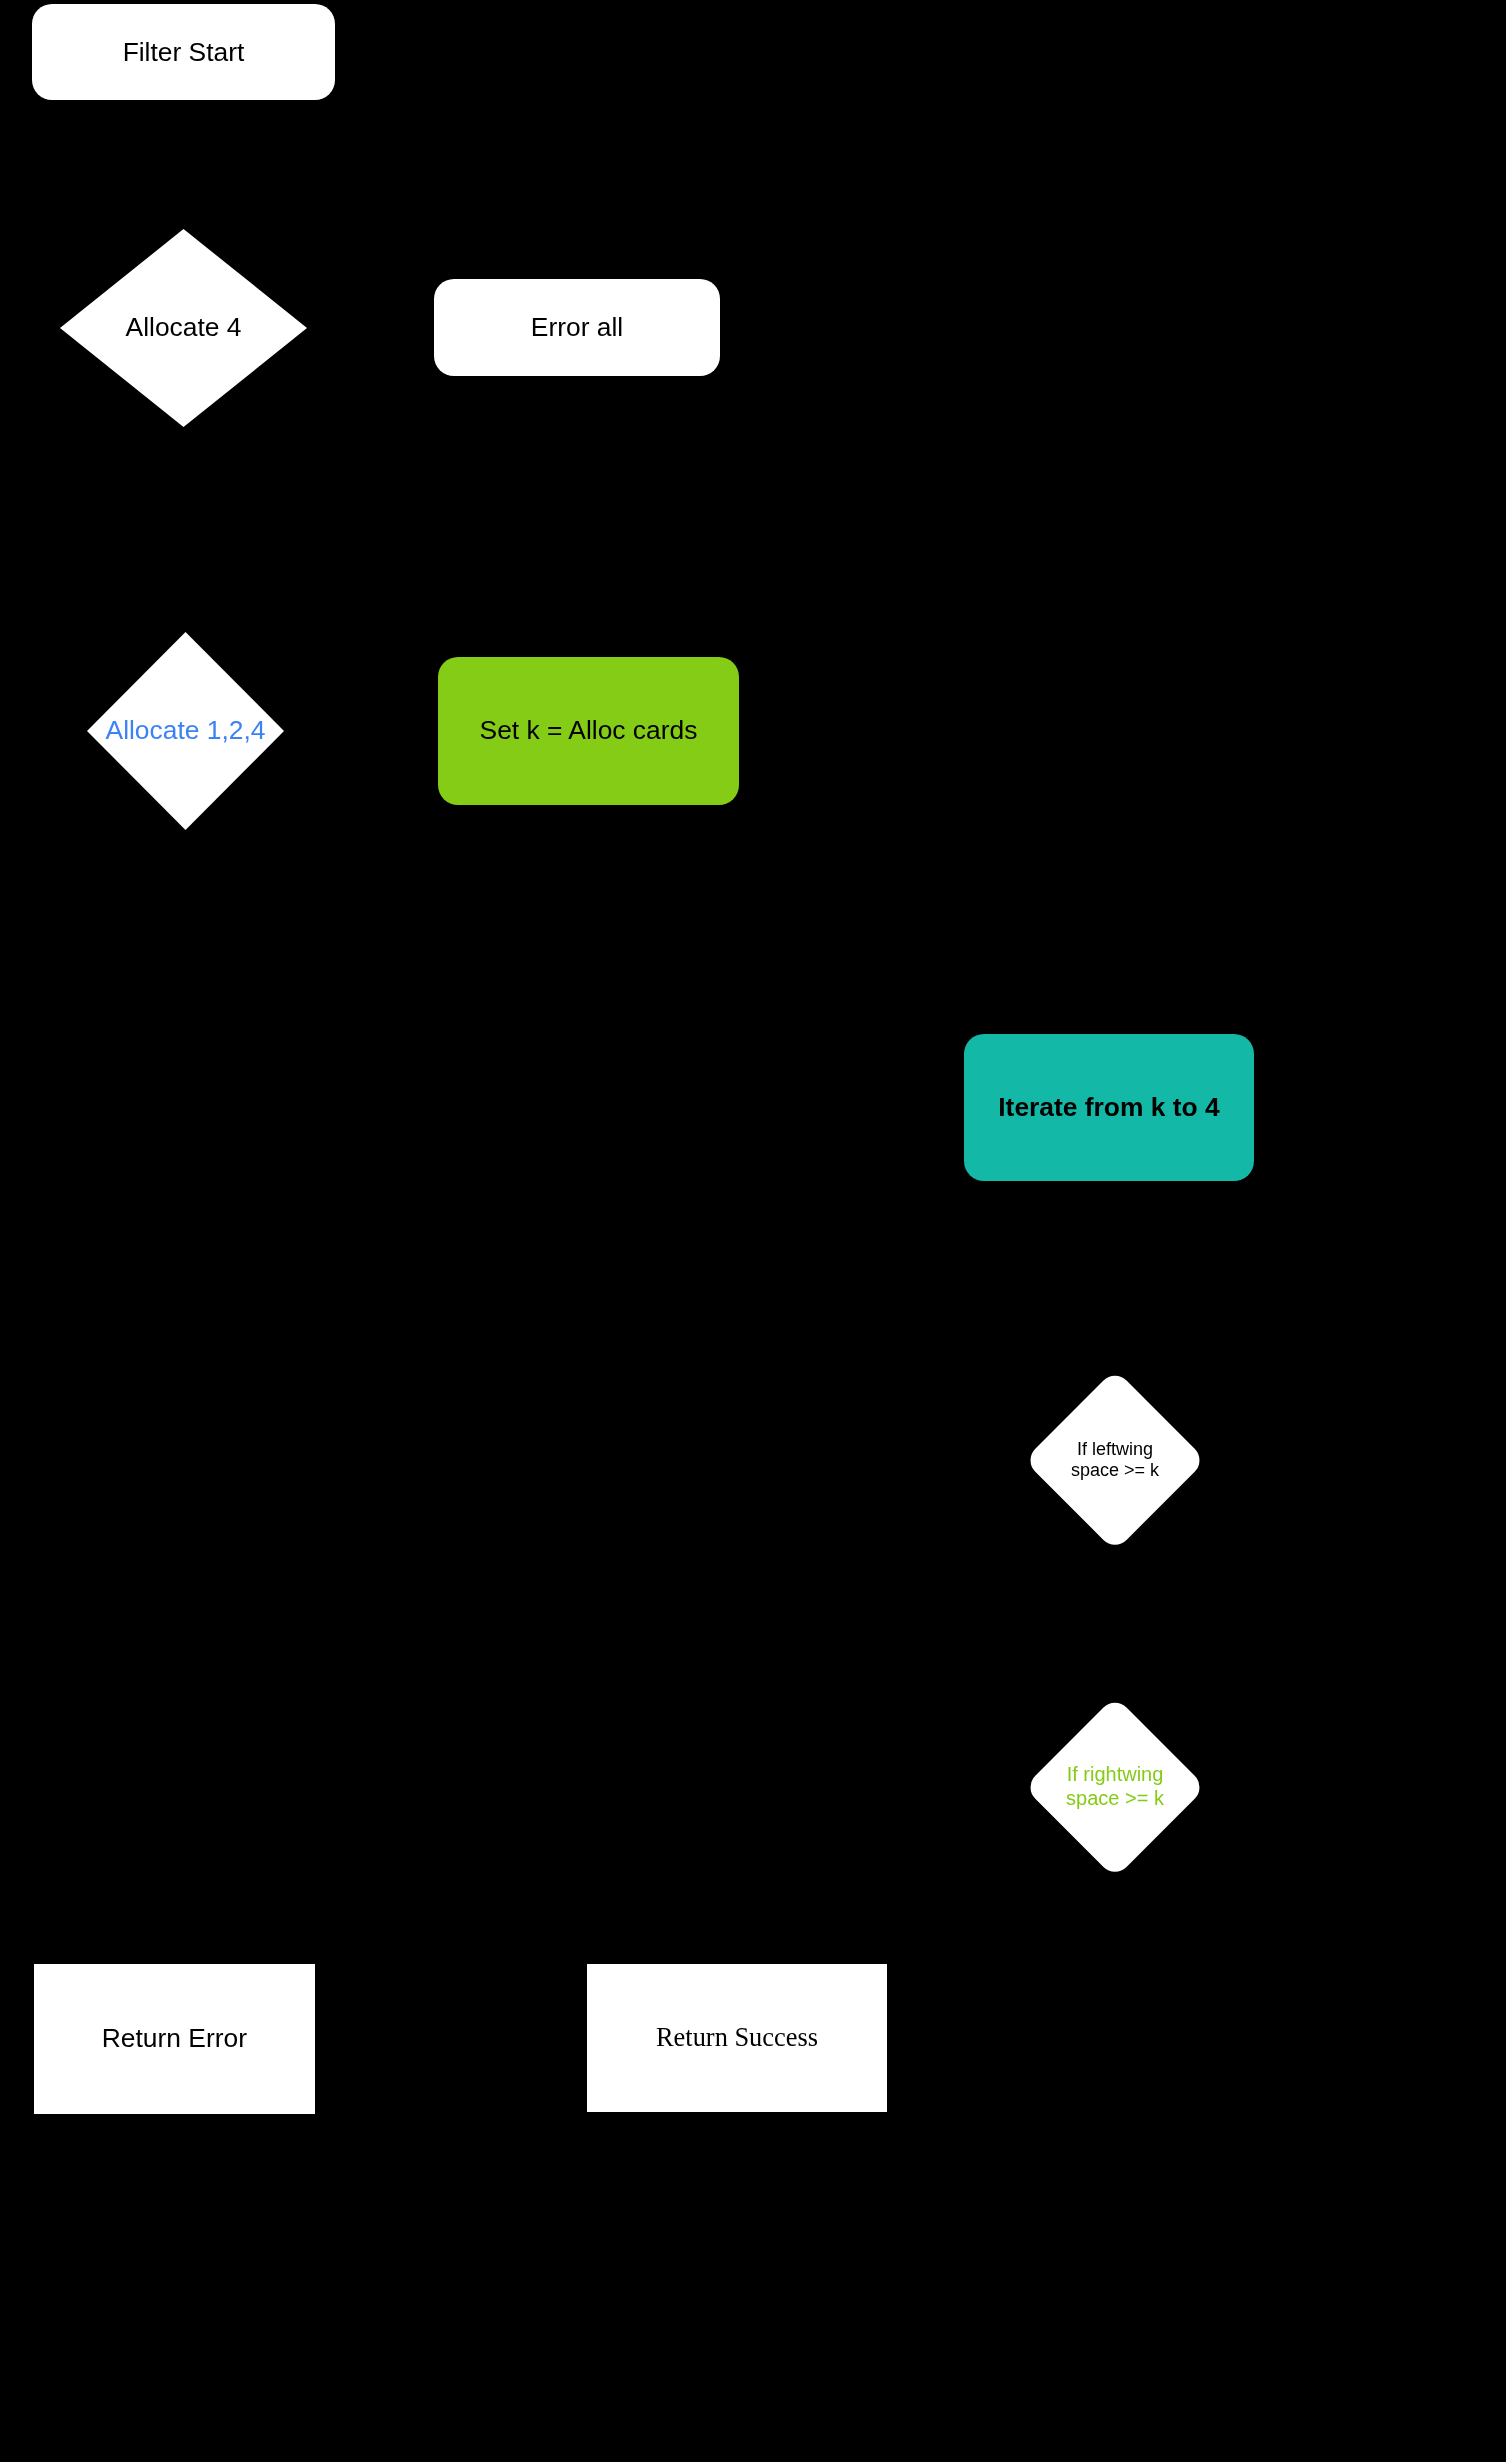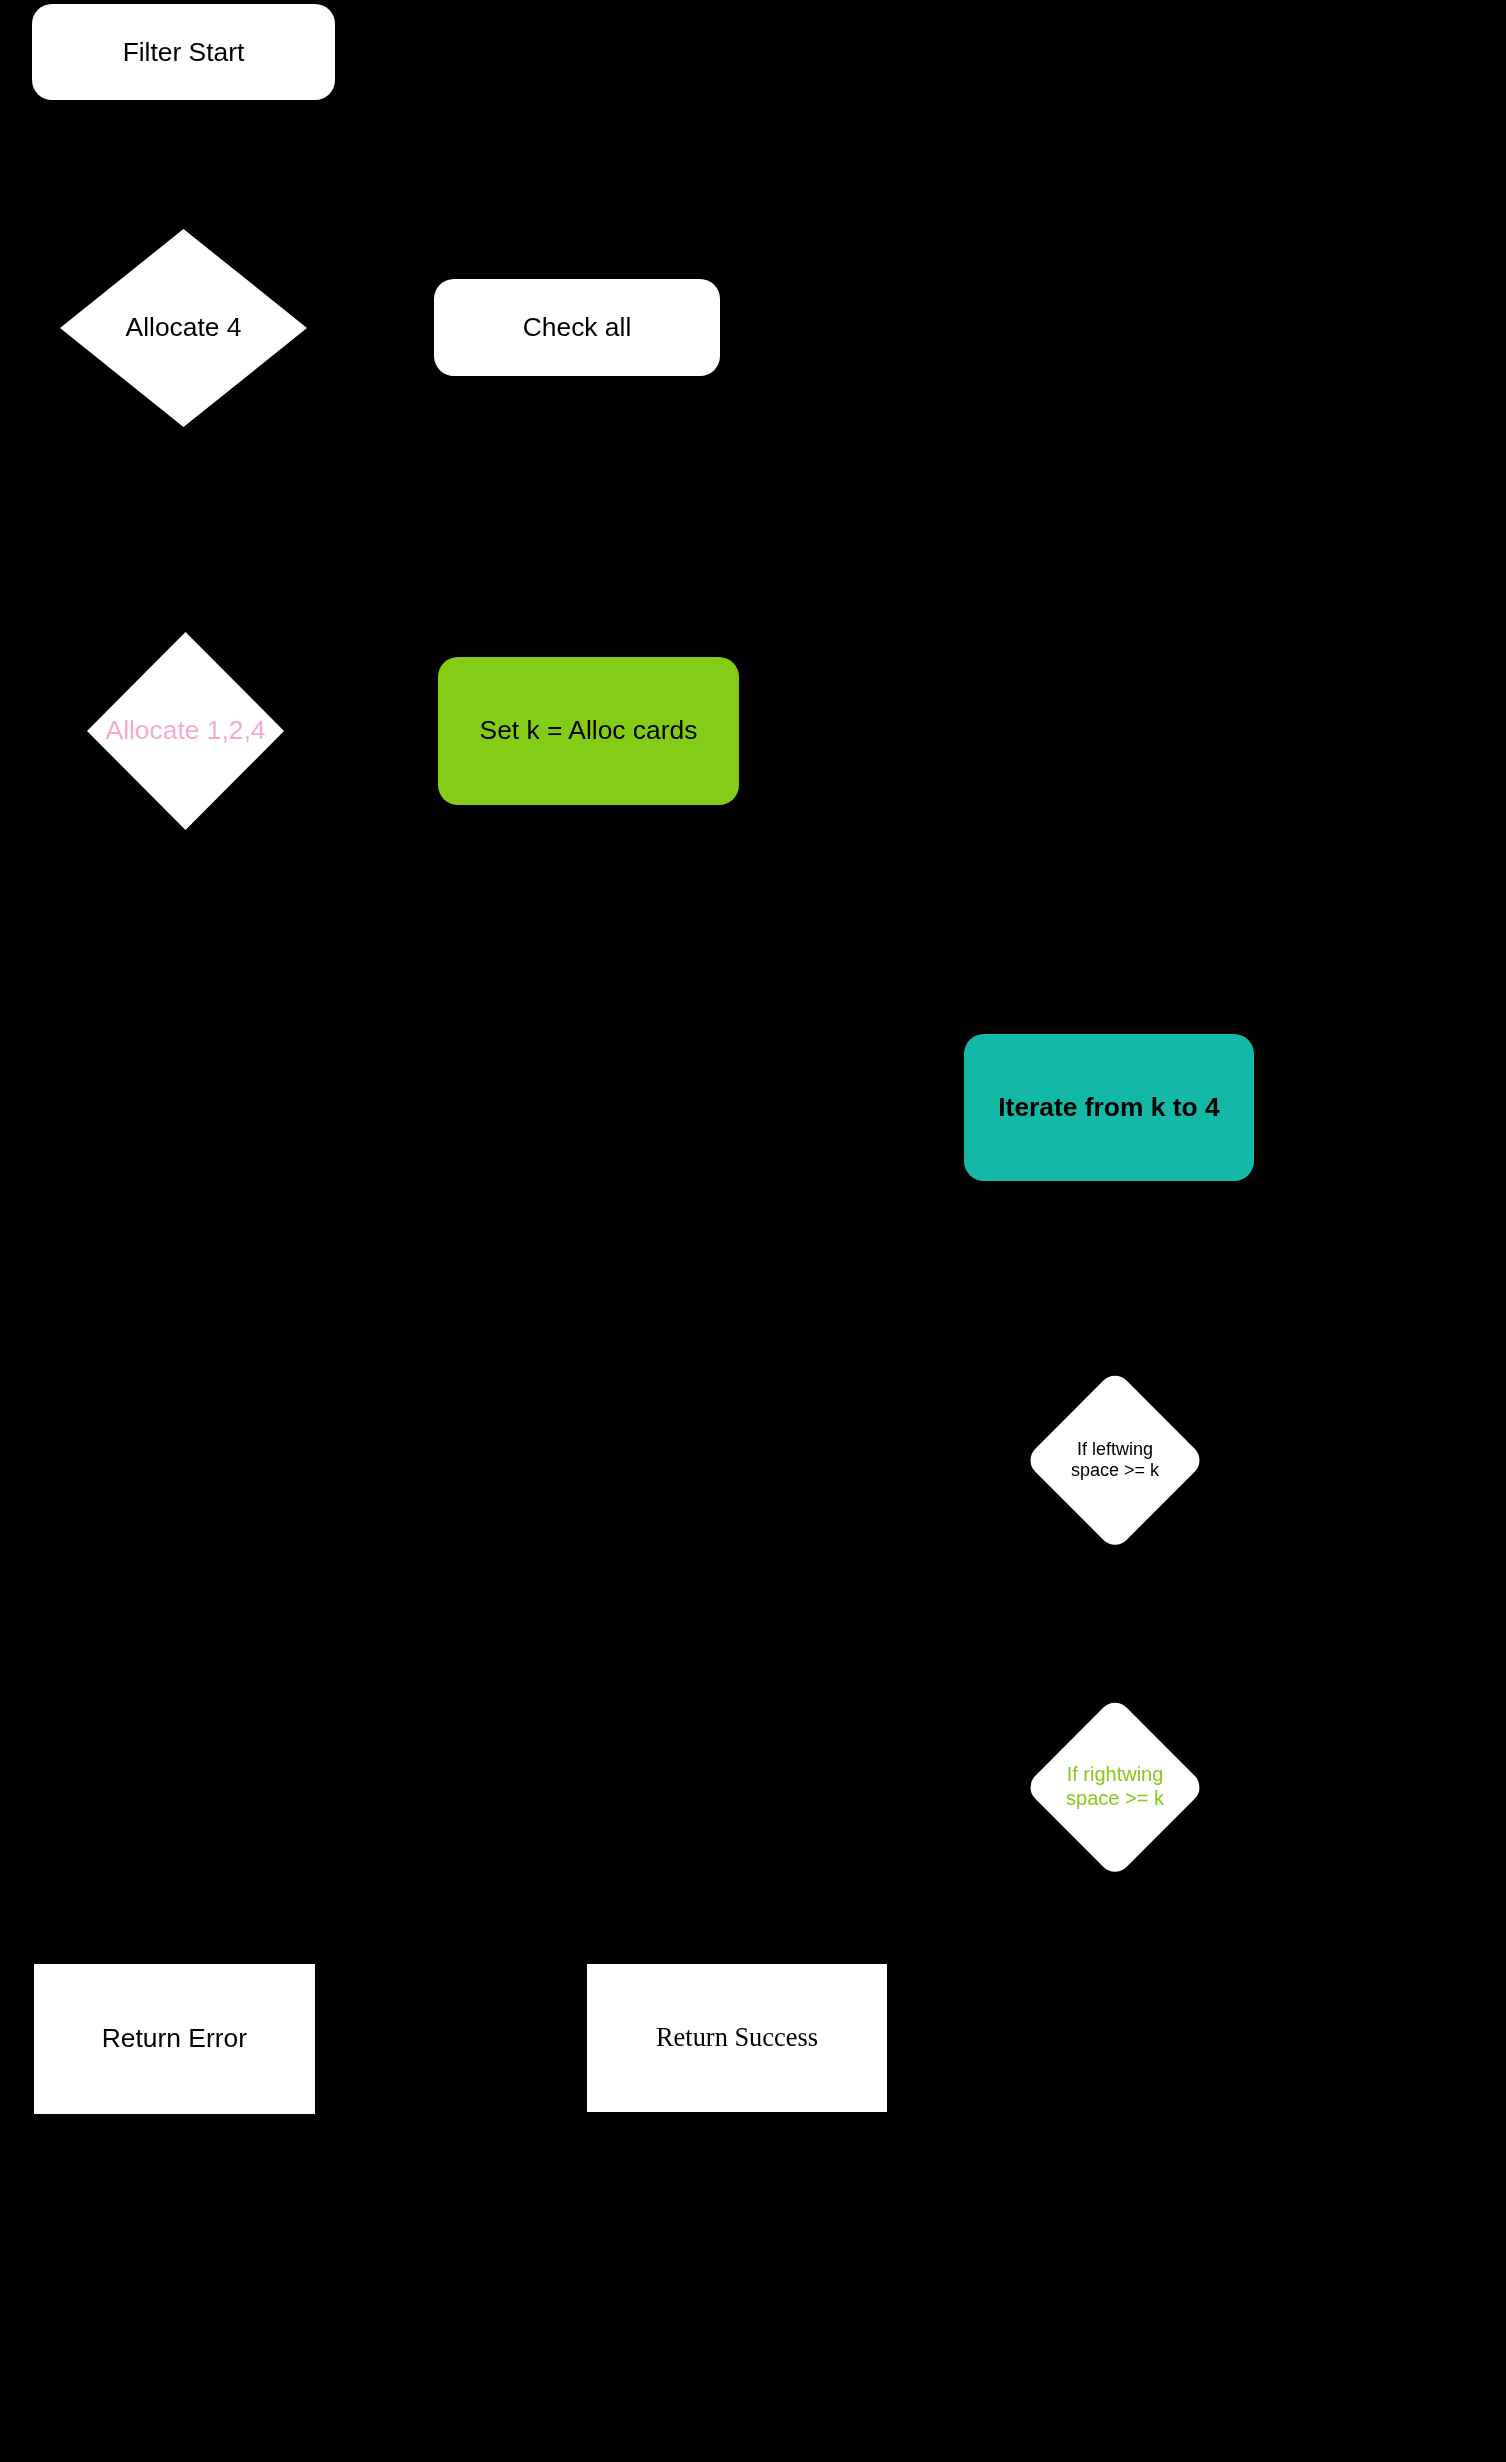--- a/index.html
+++ b/index.html
@@ -68,22 +68,22 @@
     z-index: 2;
     pointer-events: none;
   }
 </style>
 </head>
 <body>
 
 <div id="canvas" style="width: 1507px; height: 2462px; background: rgb(0, 0, 0); margin-left: 32px;">
     <div class="node shape-rounded-rect" style="left: 0px; top: 4.4px; width: 303px; height: 96px; background: rgb(255, 255, 255);"><span class="node-label" style="font-size: 26.4px; color: rgb(0, 0, 0);">Filter Start</span></div>
     <div class="node shape-diamond" style="left: 28px; top: 229px; width: 247px; height: 198px;"><div class="diamond-fill" style="background: rgb(255, 255, 255);"></div><span class="node-label" style="font-size: 26.4px; color: rgb(0, 0, 0);">Allocate 4</span></div>
-    <div class="node shape-rounded-rect" style="left: 402px; top: 279px; width: 286px; height: 97px; background: rgb(255, 255, 255);"><span class="node-label" style="font-size: 26.4px; color: rgb(0, 0, 0);">Check all</span></div>
-    <div class="node shape-diamond" style="left: 55px; top: 632px; width: 197px; height: 198px;"><div class="diamond-fill" style="background: rgb(255, 255, 255);"></div><span class="node-label" style="font-size: 26.4px; color: #f9a8d4;">Allocate 1,2,4</span></div>
+    <div class="node shape-rounded-rect" style="left: 402px; top: 279px; width: 286px; height: 97px; background: rgb(255, 255, 255);"><span class="node-label" style="font-size: 26.4px; color: rgb(0, 0, 0);">Error all</span></div>
+    <div class="node shape-diamond" style="left: 55px; top: 632px; width: 197px; height: 198px;"><div class="diamond-fill" style="background: rgb(255, 255, 255);"></div><span class="node-label" style="font-size: 26.4px; color: #3b82f6;">Allocate 1,2,4</span></div>
     <div class="node shape-rounded-rect" style="left: 406px; top: 657px; width: 301px; height: 148px; background: #84cc16;"><span class="node-label" style="font-size: 26.4px; color: rgb(0, 0, 0);">Set k = Alloc cards</span></div>
     <div class="node shape-rounded-rect" style="left: 932px; top: 1034px; width: 290px; height: 147px; background: #14b8a6; font-weight: bold;"><span class="node-label" style="font-size: 26.4px; color: rgb(0, 0, 0);">Iterate from k to 4</span></div>
     <div class="node shape-diamond-rounded" style="left: 992px; top: 1369px; width: 182px; height: 182px;"><div class="diamond-fill" style="background: rgb(255, 255, 255);"></div><span class="node-label" style="font-size: 18px; color: rgb(0, 0, 0);">If leftwing
 space &gt;= k</span></div>
     <div class="node shape-diamond-rounded" style="left: 992px; top: 1696px; width: 182px; height: 182px;"><div class="diamond-fill" style="background: rgb(255, 255, 255);"></div><span class="node-label" style="font-size: 20px; color: #84cc16;">If rightwing
 space &gt;= k</span></div>
     <div class="node shape-rect" style="left: 1.9px; top: 1964px; width: 281px; height: 150px; background: rgb(255, 255, 255);"><span class="node-label" style="font-size: 26.4px; color: rgb(0, 0, 0);">Return Error</span></div>
     <div class="node shape-rect" style="left: 555px; top: 1964px; width: 300px; height: 148px; background: rgb(255, 255, 255); font-family: Liberation Serif, serif;"><span class="node-label" style="font-size: 26.4px; color: rgb(0, 0, 0);">Return Success</span></div>
   </div>
 

